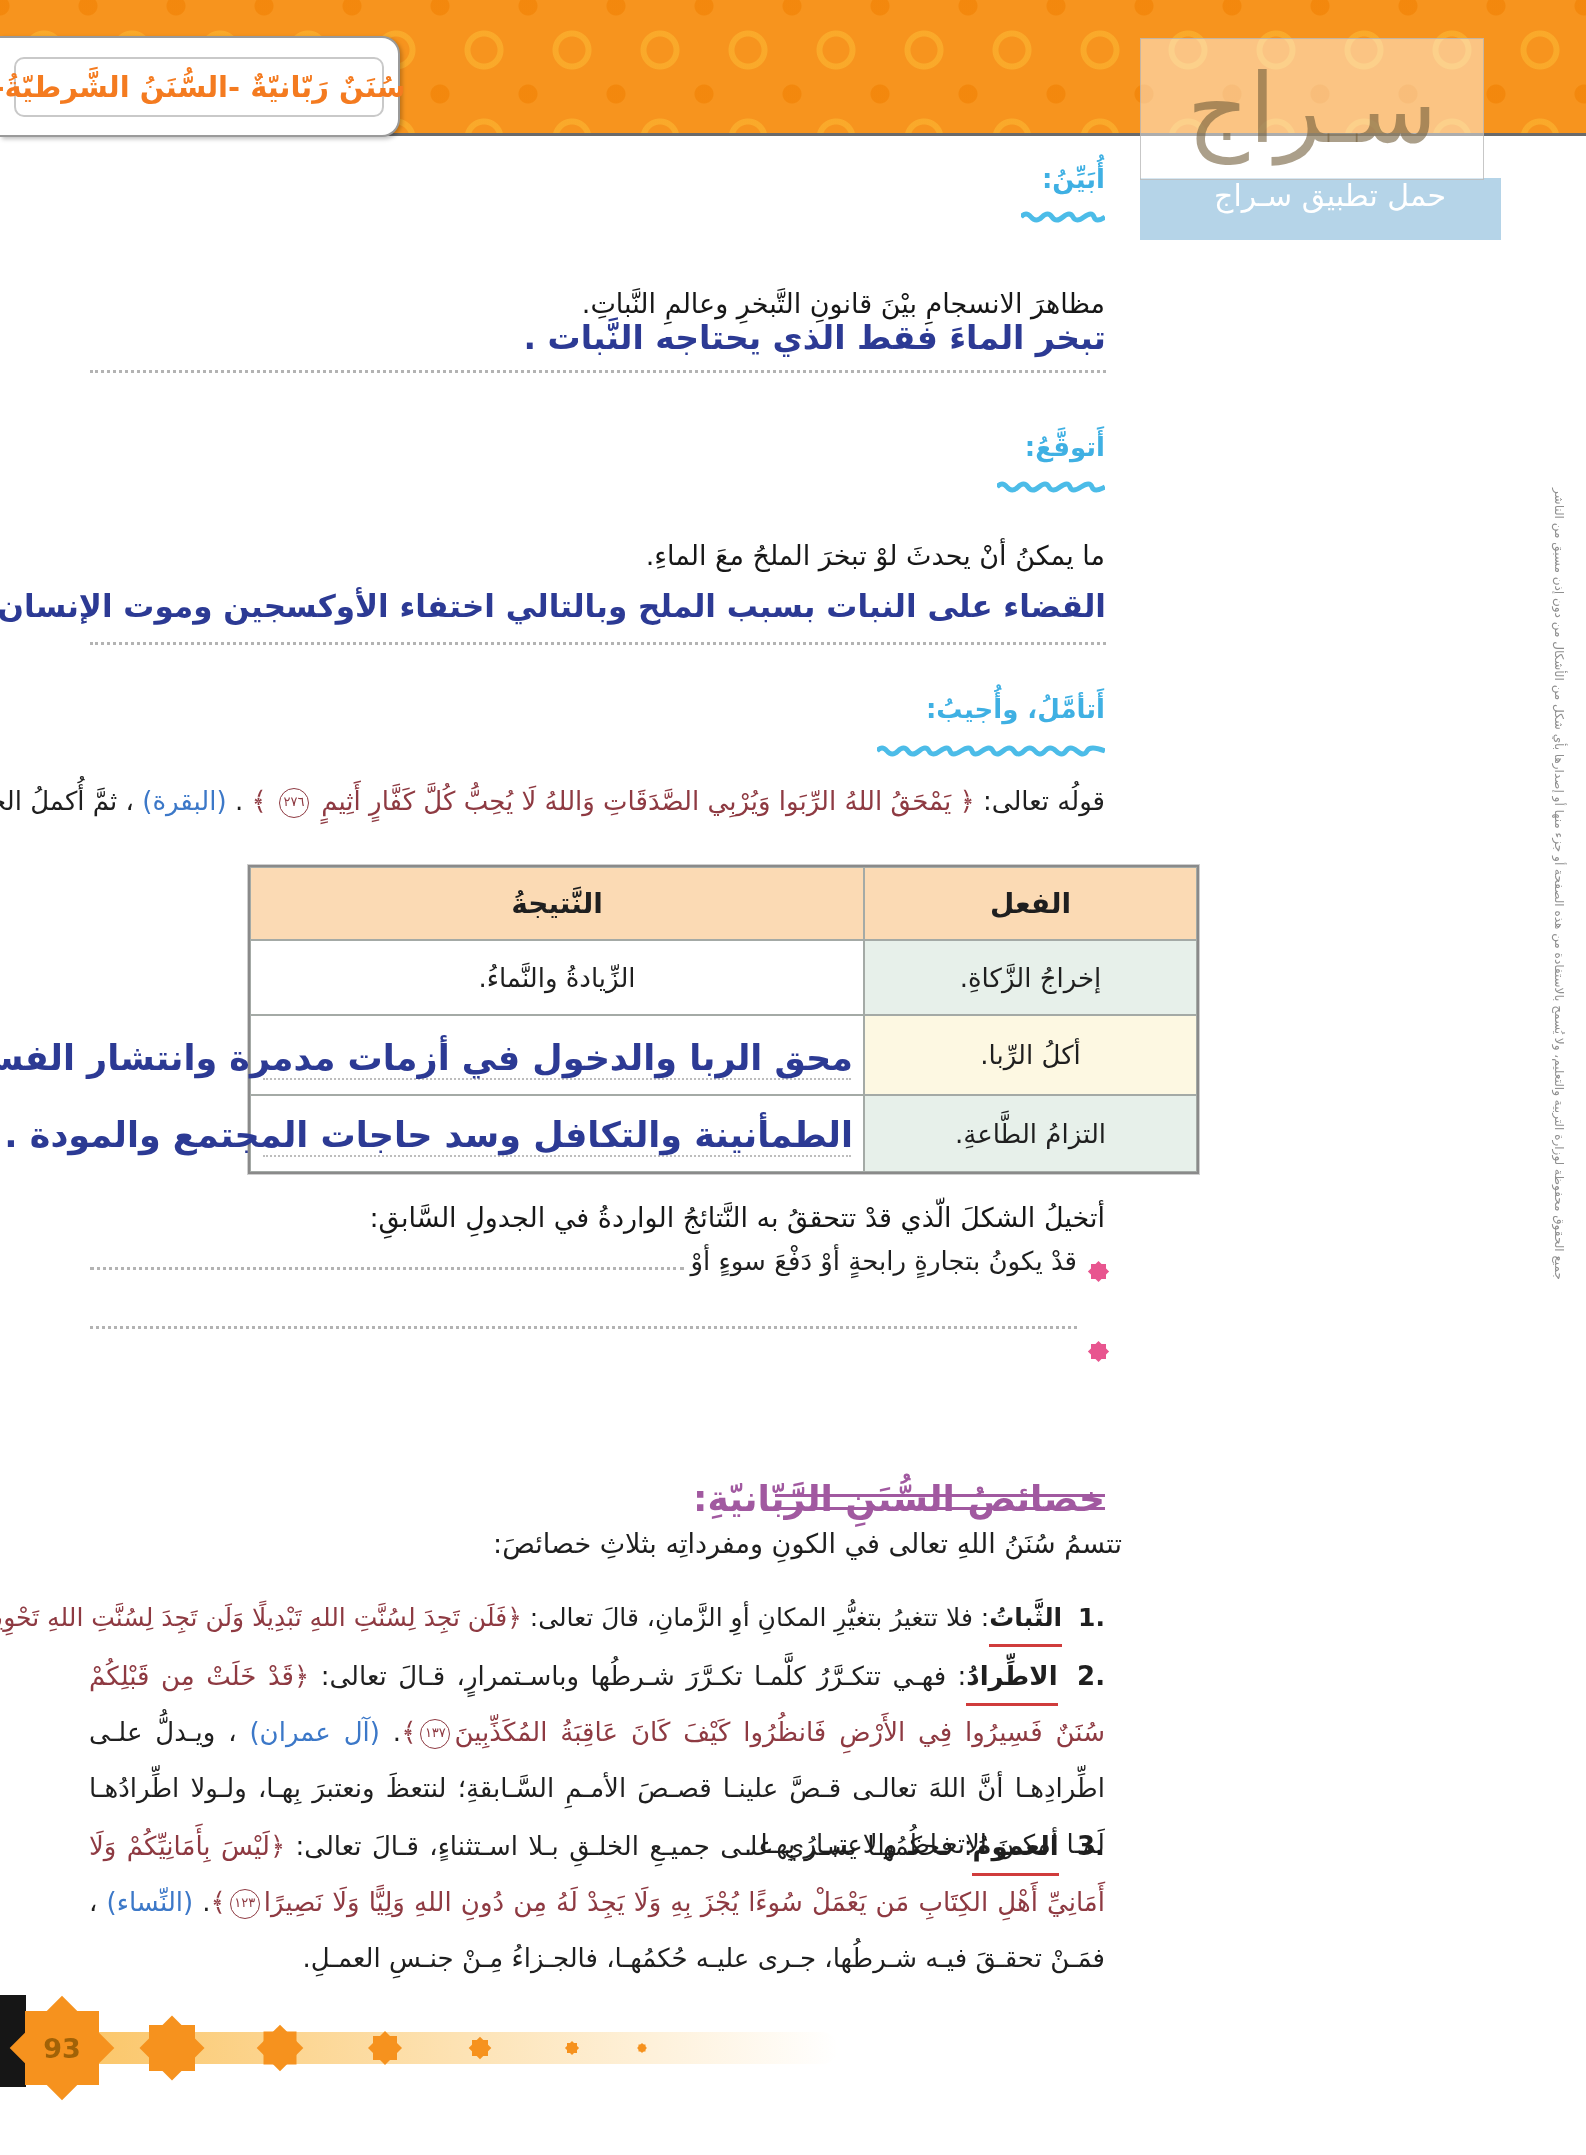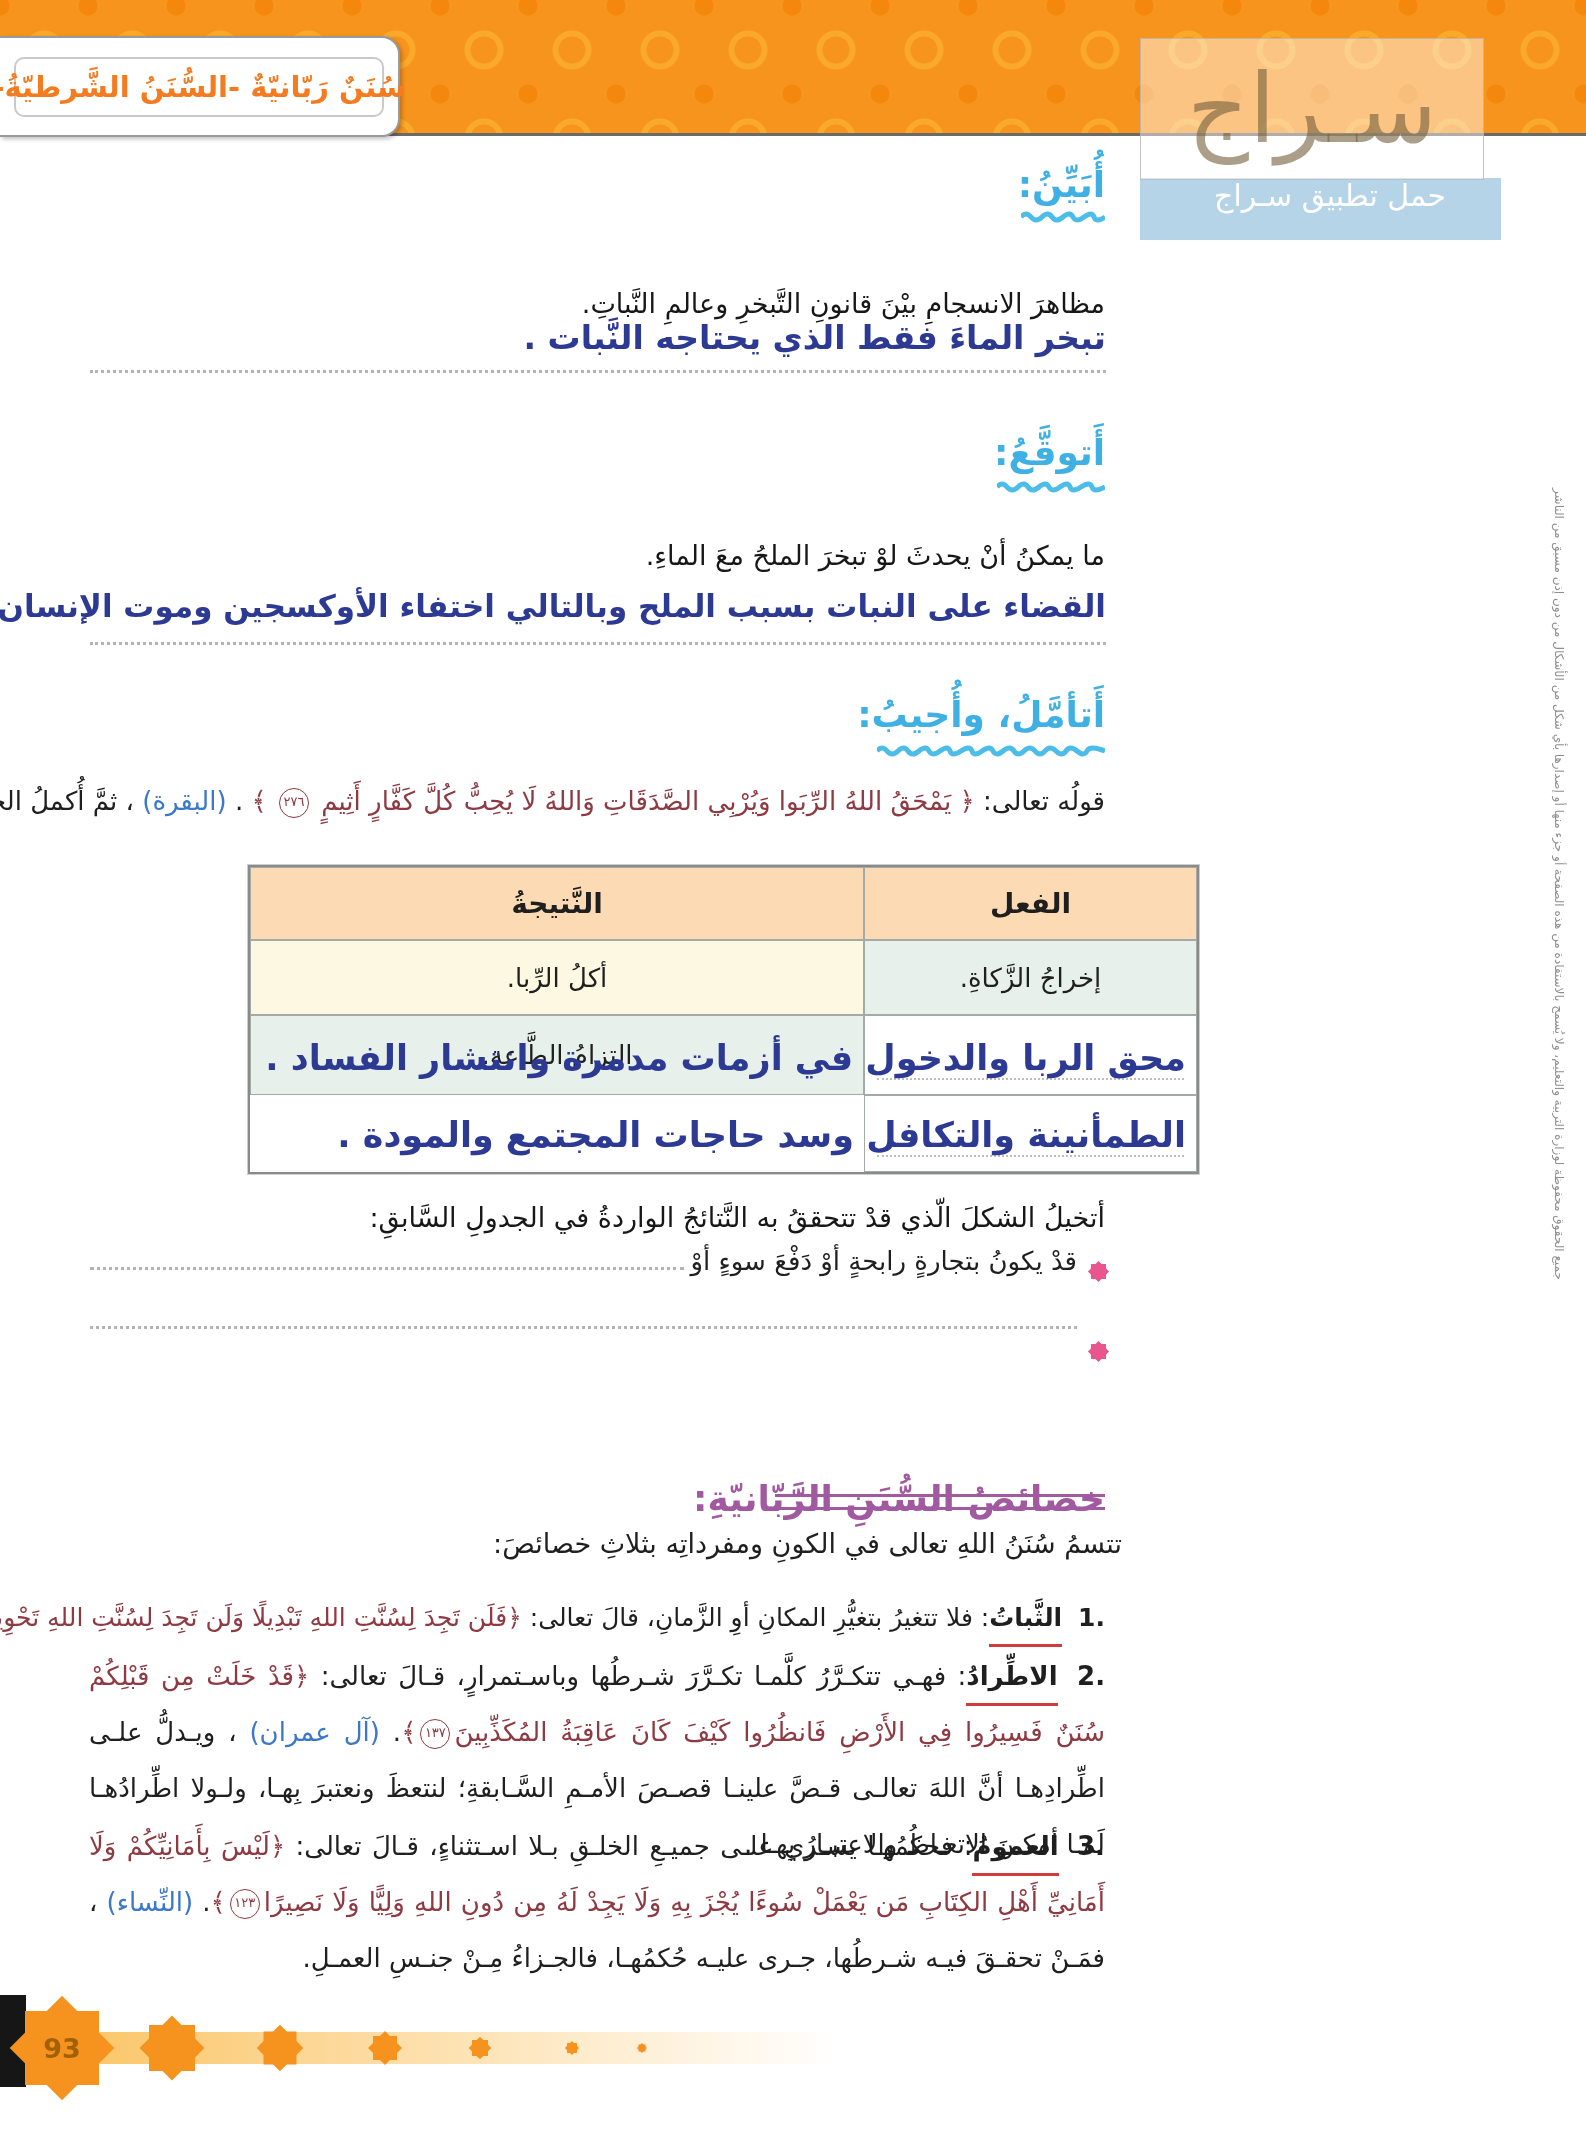--- a/index.html
+++ b/index.html
@@ -23,21 +23,21 @@
   
   .wm-box{position:absolute;left:1140px;top:38px;width:342px;height:140px;z-index:4;
       background:rgba(255,255,255,.45);border:1px solid rgba(175,175,175,.7);
       display:flex;align-items:center;justify-content:center;}
   .wm-text{font-size:96px;color:rgba(115,95,60,.6);letter-spacing:2px;line-height:1;}
   .wm-band{position:absolute;left:1140px;top:178px;width:342px;height:62px;z-index:2;
       background:rgba(173,207,229,.9);display:flex;align-items:flex-start;justify-content:center;padding-left:19px;}
   .wm-band span{color:#ffffff;font-size:30px;letter-spacing:3px;white-space:nowrap;}
 
   
-  .bluehead{position:absolute;color:#3fb0e3;font-weight:bold;font-size:36px;z-index:5;white-space:nowrap;}
+  .bluehead{position:absolute;color:#3fb0e3;font-weight:bold;font-size:26px;z-index:5;white-space:nowrap;}
   .wave{position:absolute;z-index:5;}
 
   .qtext{position:absolute;font-size:27px;color:#171717;white-space:nowrap;}
 
   .ansline{position:absolute;border-bottom:3px dotted #b3b3b3;text-align:right;}
   .ans{color:#2c3a94;font-weight:bold;font-size:33px;white-space:nowrap;display:inline-block;}
 
   
   .verse-line{position:absolute;font-size:26px;white-space:nowrap;}
   .maroon{color:#8e3a42;}
@@ -141,20 +141,21 @@
     <span>. </span>
     <span class="refblue">(البقرة)</span>
     <span>، ثمَّ أُكملُ الجدولَ:</span>
   </div>
 
   <div class="tbl">
     <div class="cell hcell">الفعل</div>
     <div class="cell hcell">النَّتيجةُ</div>
 
     <div class="cell mint">إخراجُ الزَّكاةِ.</div>
+    <div class="cell">الزِّيادةُ والنَّماءُ.</div>
 
     <div class="cell cream">أكلُ الرِّبا.</div>
     <div class="cell">
       <div class="celldots"></div>
       <span class="hand">محق الربا والدخول في أزمات مدمرة وانتشار الفساد .</span>
     </div>
 
     <div class="cell mint">التزامُ الطَّاعةِ.</div>
     <div class="cell">
       <div class="celldots"></div>

